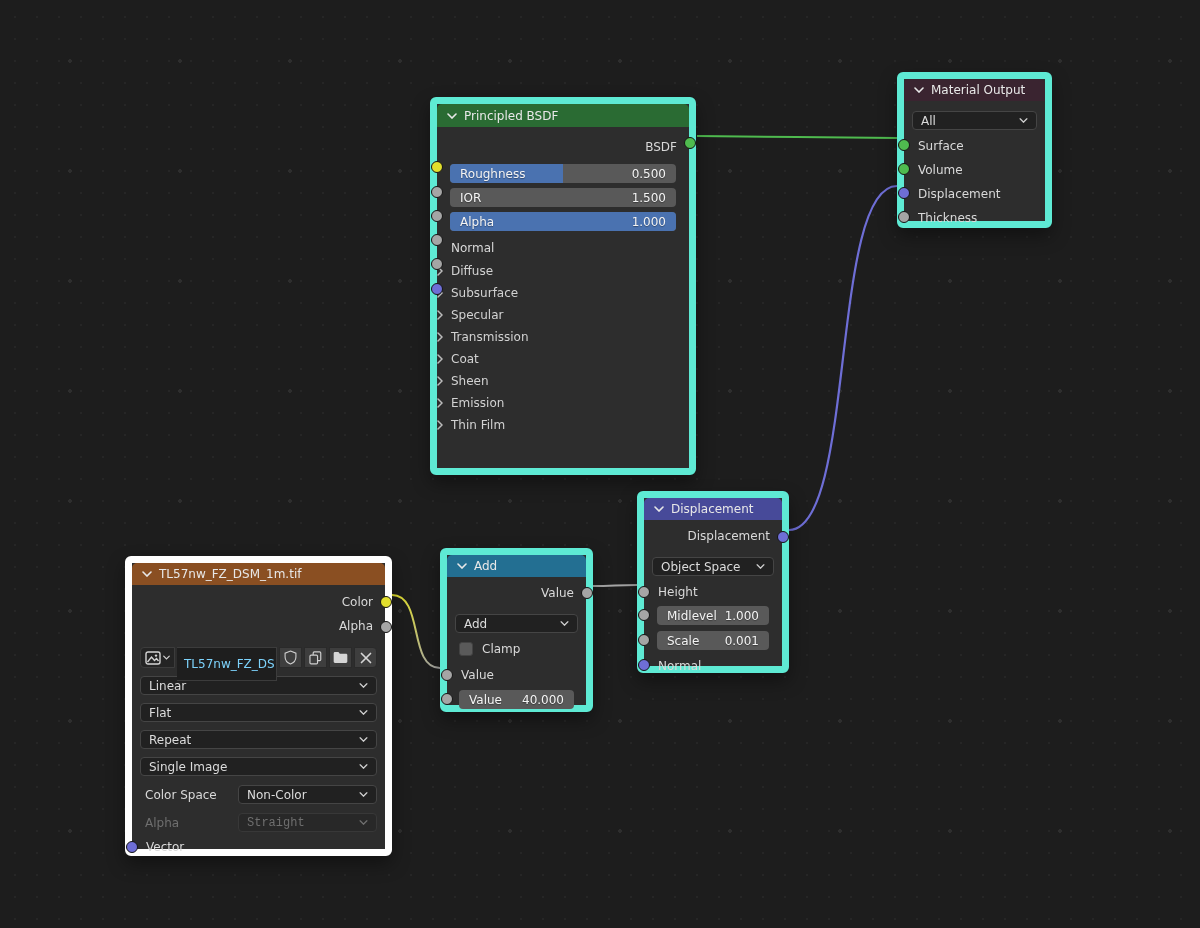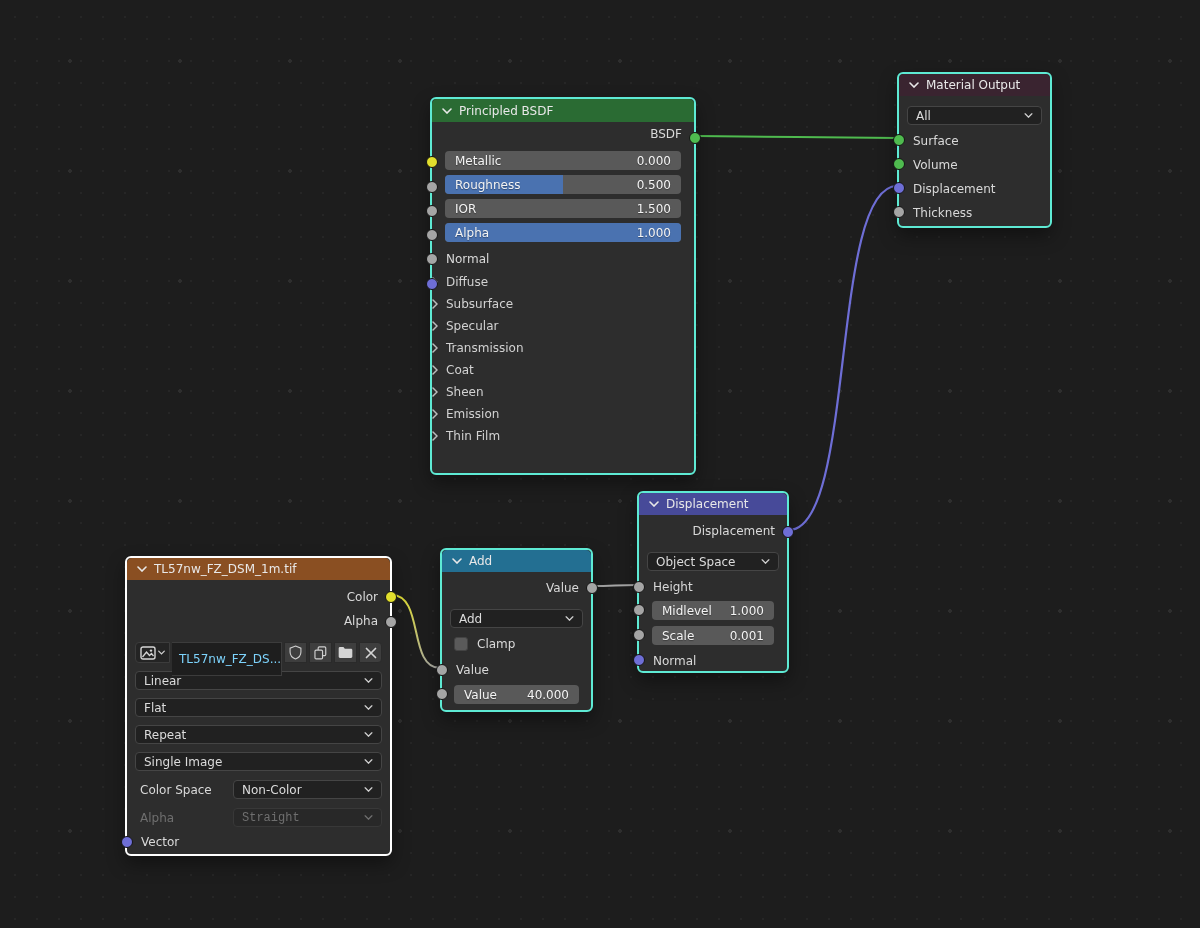--- a/index.html
+++ b/index.html
@@ -11,21 +11,21 @@
     background-image:
       radial-gradient(circle, #2e2e2e 1.6px, transparent 1.9px),
       radial-gradient(circle, #262626 1.1px, transparent 1.4px);
     background-size:110px 110px, 22px 22px;
     background-position:15px 6px, 4px 6px;
     position:relative;
   }
   #wires { position:absolute; left:0; top:0; width:1200px; height:928px; }
   .node {
     position:absolute; background:var(--node-bg,#2d2d2d);
-    border:2px solid #5eead4; border-radius:6px;
+    border:7px solid #5eead4; border-radius:6px;
     box-shadow:0 8px 18px rgba(0,0,0,.38);
   }
   .node.selected { border-color:var(--selection-border,#fff); }
   .node-header {
     height:22px; display:flex; align-items:center; gap:7px;
     padding:0 10px; border-radius:5px 5px 0 0; color:#e8e8e8;
   }
   .caret svg { display:block; }
   .row { display:flex; align-items:center; }
   .row.out { justify-content:flex-end; padding-right:12px; }
@@ -93,26 +93,22 @@
 
 <div class="node" style="left:430px; top:97px; width:266px; height:378px;">
   <div class="node-header" style="background:var(--header-principled); height:23px;">
     <span class="caret">
       <svg width="10" height="6" viewBox="0 0 10 6">
           <path d="M1 1 L5 5 L9 1" fill="none" stroke="#e8e8e8" stroke-width="1.6" stroke-linecap="round"></path>
         </svg>
     </span>
     <span>Principled BSDF</span>
   </div>
-  <div class="row out h24" style="margin-top:0;">
+  <div class="row out h24" style="margin-top:8px;">
     <span class="lbl">BSDF</span>
-  </div>
-  <div class="slider" style="margin:5px 13px 0;">
-    <span>Metallic</span>
-    <span>0.000</span>
   </div>
   <div class="slider" style="margin:5px 13px 0;">
     <span class="fill" style="width:50%;"></span>
     <span>Roughness</span>
     <span>0.500</span>
   </div>
   <div class="slider" style="margin:5px 13px 0;">
     <span>IOR</span>
     <span>1.500</span>
   </div>

